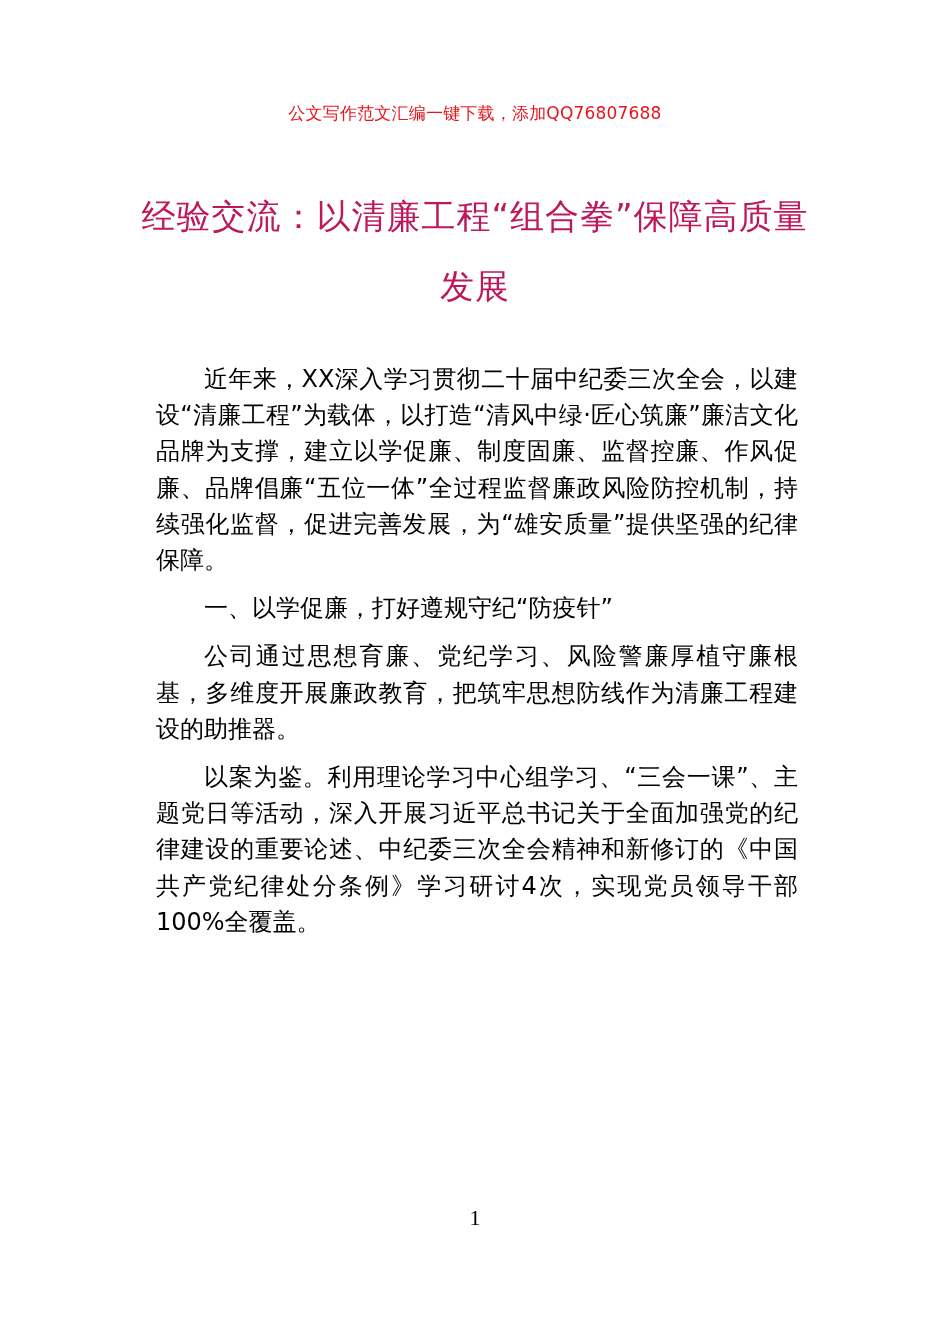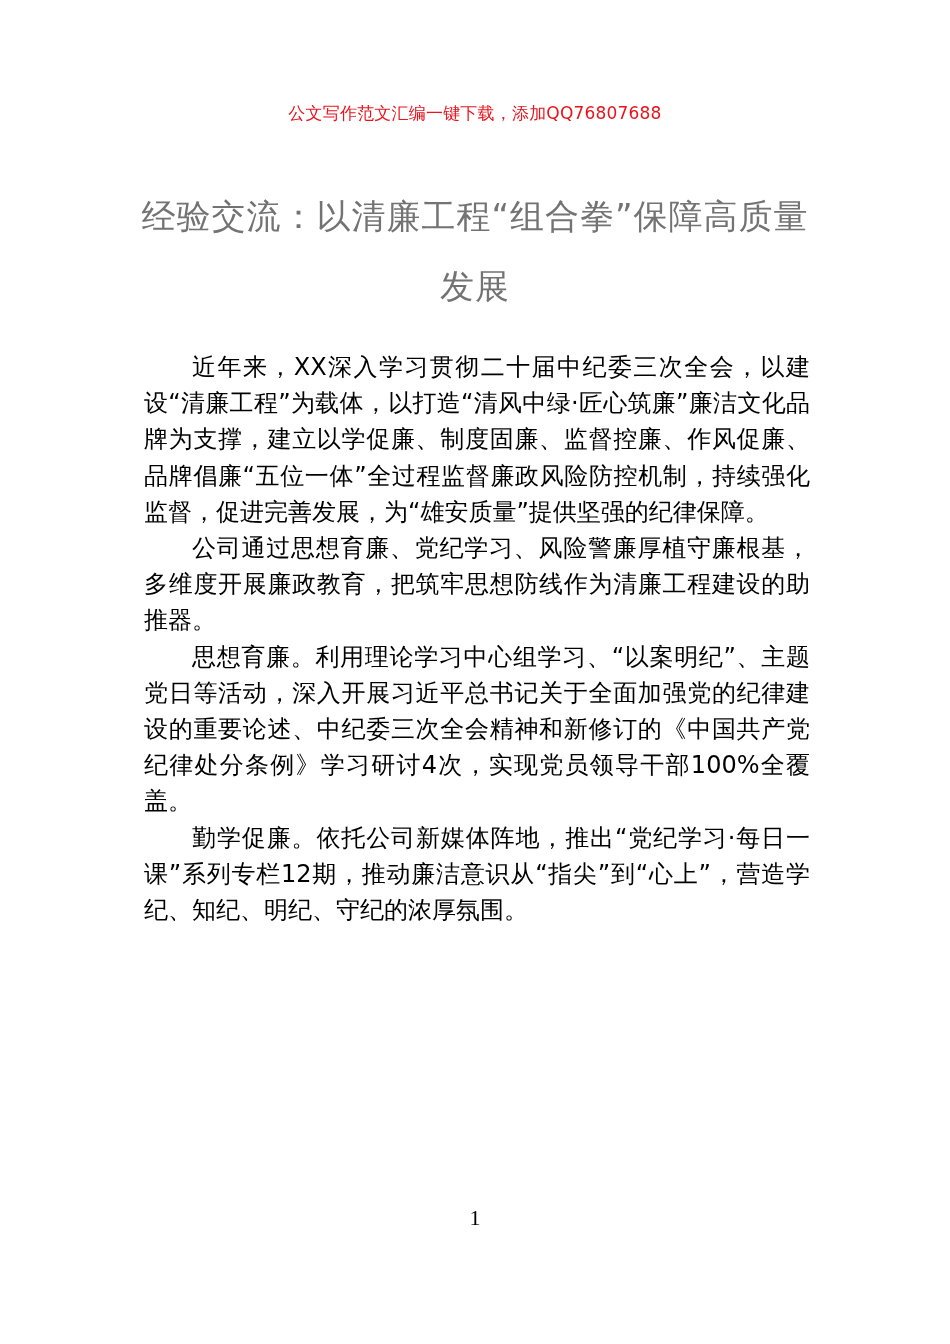--- a/index.html
+++ b/index.html
@@ -1,32 +1,32 @@
 <!DOCTYPE html>
 <html><head>
   <meta charset="utf-8">
   <style>
     html, body { margin: 0; padding: 0; background: #ffffff; }
     body { width: 950px; height: 1344px; position: relative; overflow: hidden; font-family: "DejaVu Sans", "Liberation Sans", sans-serif; color: #000; }
     .page { position: absolute; left: 0; top: 15px; width: 950px; height: 1344px; background: #ffffff; }
     .banner { position: absolute; top: 86px; left: 0; width: 950px; text-align: center; color: #e8141c; font-size: 17px; line-height: 24px; letter-spacing: 0.2px; }
-    .title { position: absolute; top: 166px; left: 140px; width: 670px; text-align: center; font-size: 34px; line-height: 70px; color: #737373; letter-spacing: 1px; }
+    .title { position: absolute; top: 166px; left: 140px; width: 670px; text-align: center; font-size: 34px; line-height: 70px; color: #be185d; letter-spacing: 1px; }
     .body { position: absolute; top: 334px; left: 144px; width: 666px; font-size: 24px; line-height: 36.2px; color: #000; }
-    .body p { margin: 0; text-indent: 48px; text-align: justify; text-align-last: left; }
+    .body p { margin: 12px; text-indent: 48px; text-align: justify; text-align-last: left; }
     .page-num { position: absolute; top: 1188px; left: 0; width: 950px; text-align: center; font-family: "Liberation Serif", "DejaVu Serif", serif; font-size: 22px; line-height: 30px; }
   </style>
 </head>
 <body>
 
 <div class="page">
   <div class="banner">公文写作范文汇编一键下载，添加QQ76807688</div>
 
   <div class="title">经验交流：以清廉工程“组合拳”保障高质量发展</div>
 
   <div class="body">
     <p>近年来，XX深入学习贯彻二十届中纪委三次全会，以建设“清廉工程”为载体，以打造“清风中绿·匠心筑廉”廉洁文化品牌为支撑，建立以学促廉、制度固廉、监督控廉、作风促廉、品牌倡廉“五位一体”全过程监督廉政风险防控机制，持续强化监督，促进完善发展，为“雄安质量”提供坚强的纪律保障。</p>
+    <p>一、以学促廉，打好遵规守纪“防疫针”</p>
     <p>公司通过思想育廉、党纪学习、风险警廉厚植守廉根基，多维度开展廉政教育，把筑牢思想防线作为清廉工程建设的助推器。</p>
-    <p>思想育廉。利用理论学习中心组学习、“以案明纪”、主题党日等活动，深入开展习近平总书记关于全面加强党的纪律建设的重要论述、中纪委三次全会精神和新修订的《中国共产党纪律处分条例》学习研讨4次，实现党员领导干部100%全覆盖。</p>
-    <p>勤学促廉。依托公司新媒体阵地，推出“党纪学习·每日一课”系列专栏12期，推动廉洁意识从“指尖”到“心上”，营造学纪、知纪、明纪、守纪的浓厚氛围。</p>
+    <p>以案为鉴。利用理论学习中心组学习、“三会一课”、主题党日等活动，深入开展习近平总书记关于全面加强党的纪律建设的重要论述、中纪委三次全会精神和新修订的《中国共产党纪律处分条例》学习研讨4次，实现党员领导干部100%全覆盖。</p>
   </div>
 
   <div class="page-num">1</div>
 </div>
 
 </body></html>

